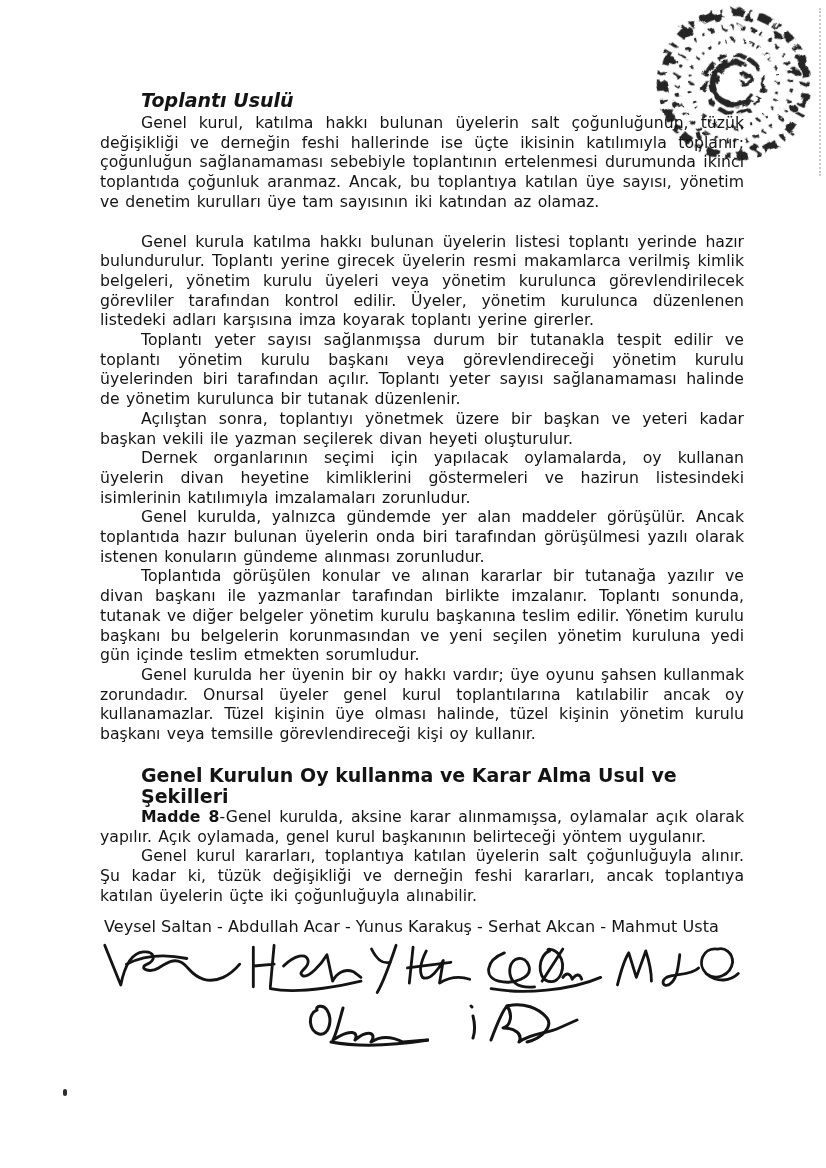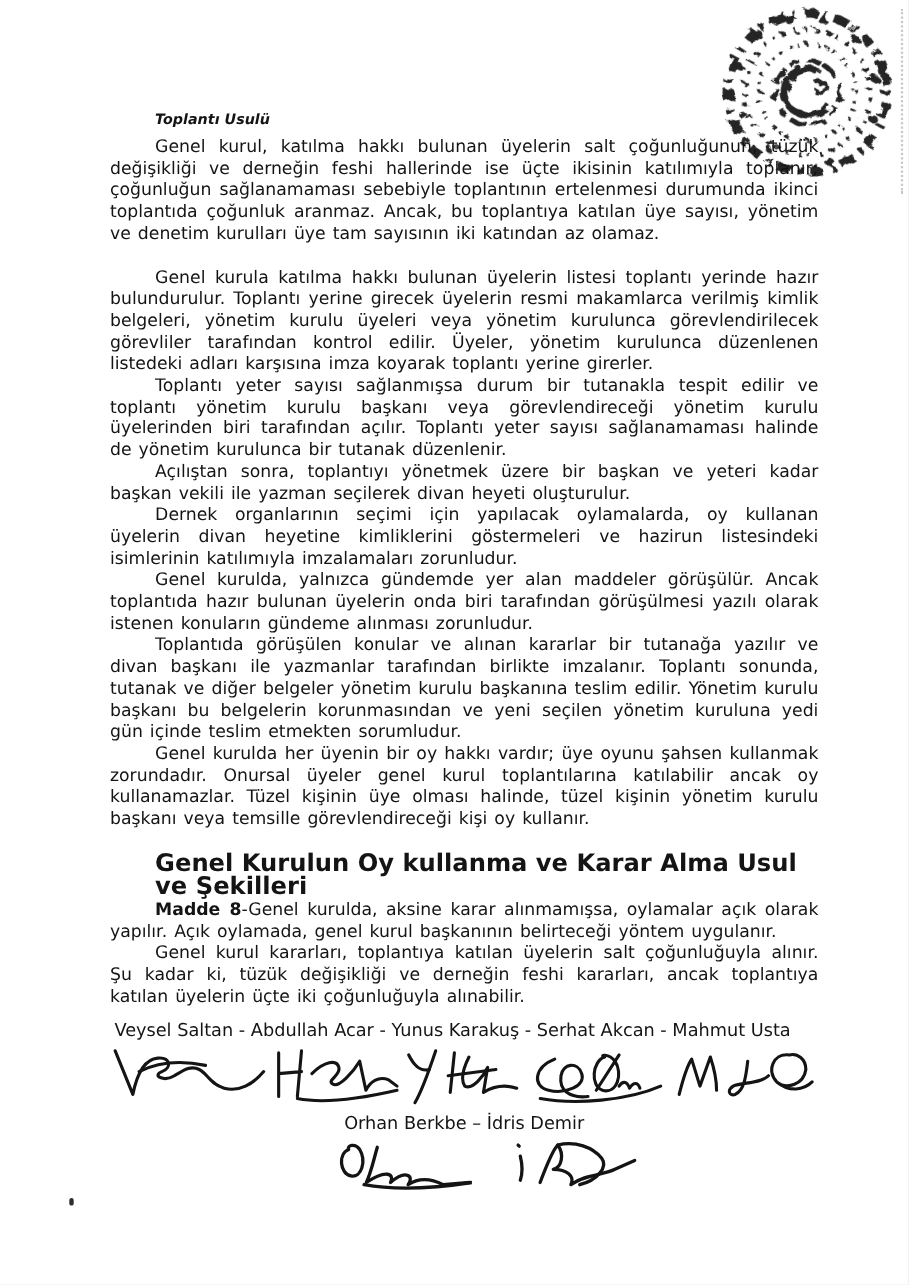--- a/index.html
+++ b/index.html
@@ -4,31 +4,31 @@
 <style>
   html,body { margin:0; padding:0; background:#e8e8e8; }
   .page {
     position:relative; width:826px; height:1168px; margin:0 auto;
     background:#ffffff; overflow:hidden;
     font-family:"DejaVu Sans","Liberation Sans",sans-serif;
     color:var(--ink,#141414);
   }
   .content { position:absolute; left:100px; top:86px; width:644px; }
   .sec1-title {
-    margin:14px 0 3px 0; padding-left:41px;
-    font-size:13px; font-weight:bold; font-style:italic; line-height:20px;
+    margin:4px 0 3px 0; padding-left:41px;
+    font-size:19px; font-weight:bold; font-style:italic; line-height:20px;
   }
   p.body {
     margin:0; text-align:justify; text-indent:41px;
     font-size:15.7px; line-height:19.7px; word-spacing:1.4px;
   }
   p.gap-before { margin-top:20px; }
   .sec2-title {
     margin:21px 0 0 0; padding-left:41px;
-    font-size:22px; font-weight:bold; line-height:21px;
+    font-size:19px; font-weight:bold; line-height:21px;
   }
   p.body b { font-weight:bold; }
   .names1 { margin:11px 0 0 0; font-size:16.1px; line-height:21px; text-indent:4px; white-space:nowrap; }
   .sigrow1 {
     display:flex; justify-content:space-between; align-items:flex-start;
     height:58px; margin-top:1px; padding:0 4px 0 0;
   }
   .names2 { margin:4px 0 0 0; font-size:16.1px; line-height:21px; text-align:center; }
   .sigrow2 {
     display:flex; justify-content:center; align-items:flex-start;
@@ -123,21 +123,20 @@
         <path d="M92 40 C96 34 100 36 102 42 C106 36 110 36 112 42"></path>
         <path d="M16 52 C50 58 100 54 132 40"></path>
       </svg>
       <svg class="sig" width="140" height="58" viewBox="0 0 140 58">
         <path d="M10 48 C14 32 18 20 22 14 L30 40 L40 12 C44 24 46 34 46 44"></path>
         <path d="M76 16 C74 34 72 44 64 48 C58 50 56 44 62 40 C70 36 88 38 96 30"></path>
         <path d="M116 10 C100 8 94 26 104 36 C114 44 130 38 132 24 C132 14 124 8 116 10 M104 36 C116 46 130 44 138 36"></path>
       </svg>
     </div>
 
-    <p class="names2">Orhan Berkbe – İdris Demir</p>
 
     <div class="sigrow2">
       <svg class="sig" width="126" height="52" viewBox="0 0 126 52">
         <path d="M14 12 C4 16 6 34 16 36 C26 38 30 22 24 12 C20 6 12 8 14 12"></path>
         <path d="M40 10 C36 24 34 34 30 42 C48 30 56 34 52 42 C66 30 74 36 68 44 C80 36 92 40 100 44 L124 42"></path>
         <path d="M28 44 C60 50 100 46 126 42"></path>
       </svg>
       <svg class="sig" width="118" height="52" viewBox="0 0 118 52">
         <path d="M8 8 L9 9"></path>
         <path d="M10 18 C12 26 12 34 10 40"></path>

